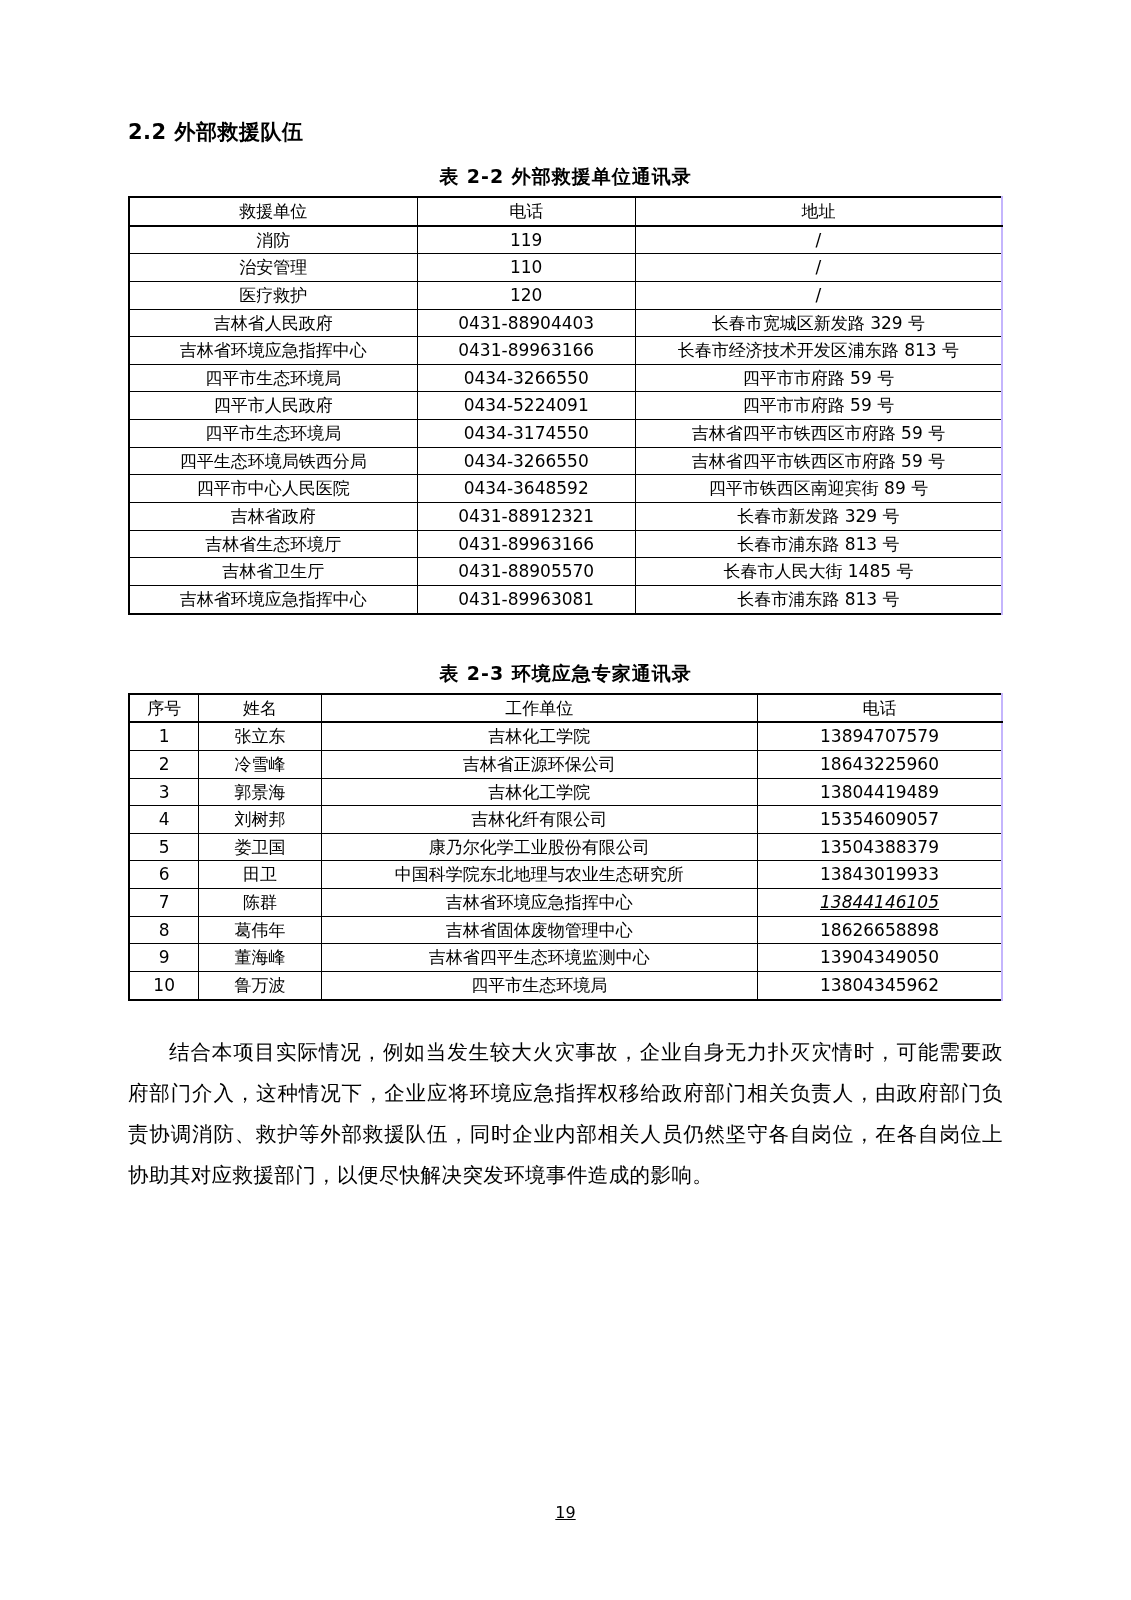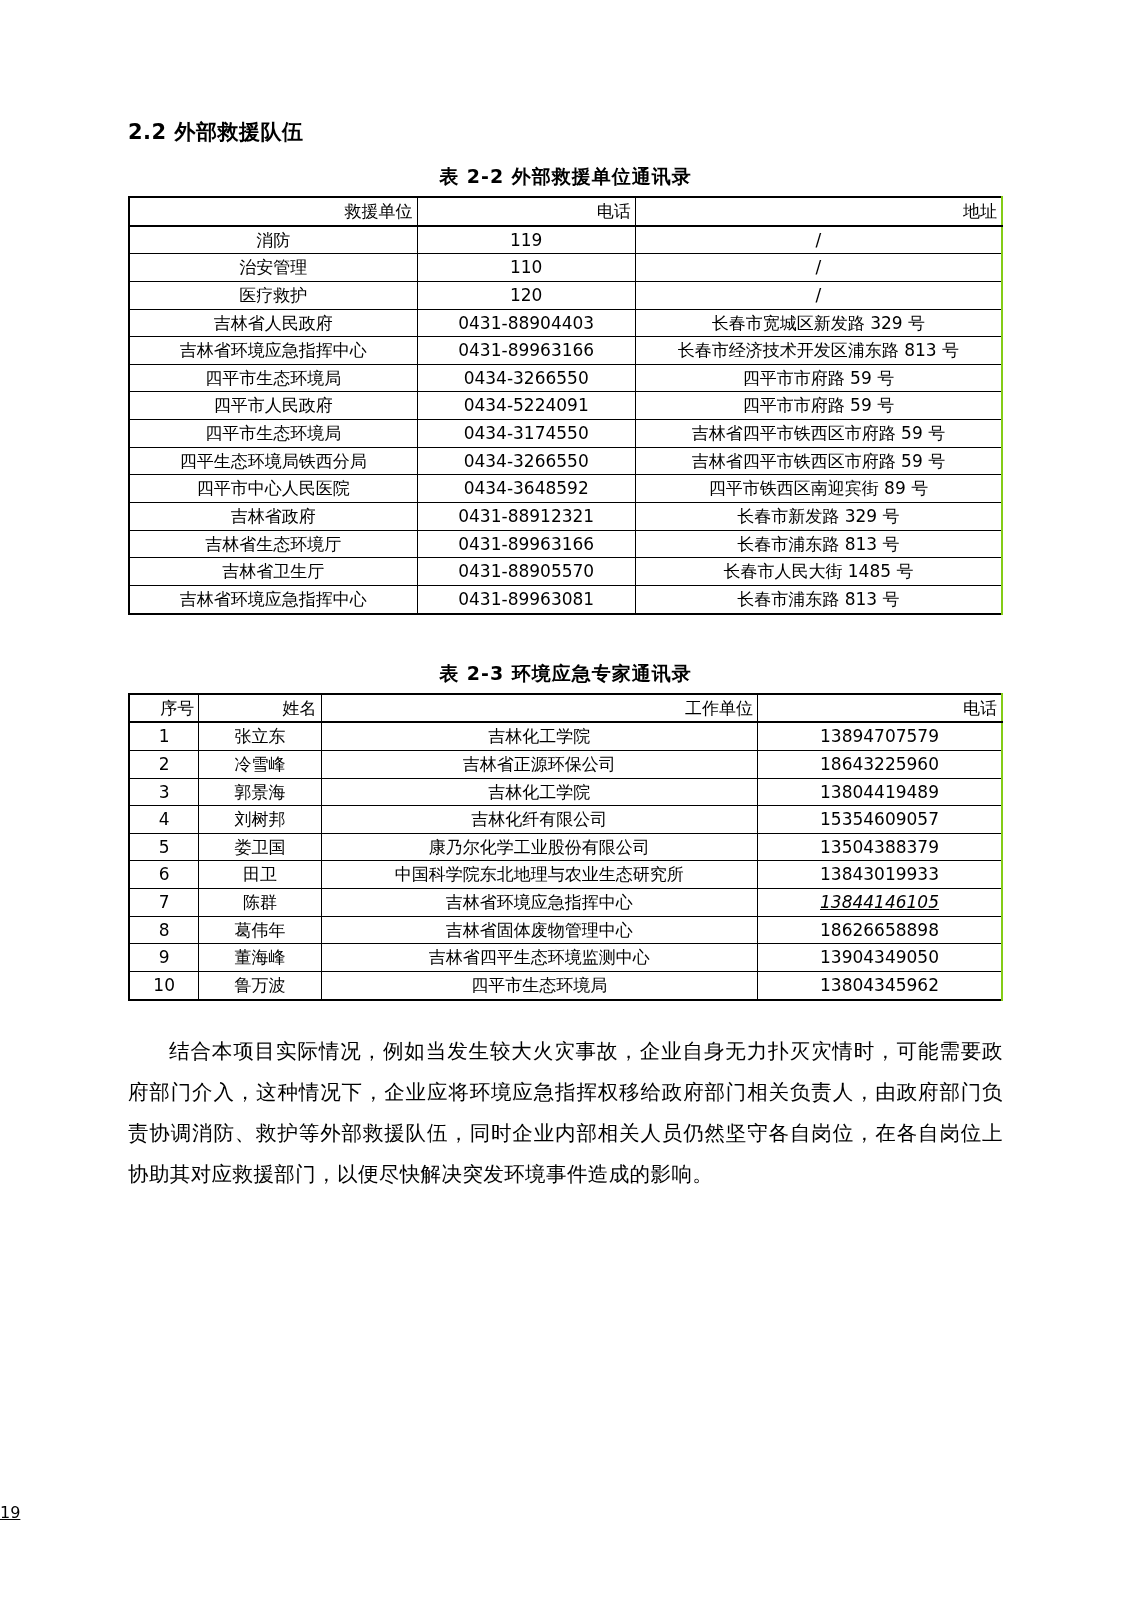--- a/index.html
+++ b/index.html
@@ -61,27 +61,26 @@
     border-bottom: 2px solid #000;
   }
   table.doc-table tr:first-child td {
     border-top: none;
   }
   table.doc-table tr:last-child td {
     border-bottom: none;
   }
   table.doc-table tr.head-row td {
     border-bottom: 2px solid #000;
-    text-align: right;
   }
   table.doc-table td:first-child {
     border-left: 2px solid #000;
   }
   table.doc-table td:last-child {
-    border-right: 2px solid #84cc16;
+    border-right: 2px solid #c4b5fd;
   }
   .t2-2 { margin-bottom: 46px; }
   .t2-2 col.c1 { width: 33%; }
   .t2-2 col.c2 { width: 25%; }
   .t2-2 col.c3 { width: 42%; }
 
   .t2-3 col.c1 { width: 8%; }
   .t2-3 col.c2 { width: 14%; }
   .t2-3 col.c3 { width: 50%; }
   .t2-3 col.c4 { width: 28%; }
@@ -89,29 +88,29 @@
   .underline-cell { text-decoration: underline; font-style: italic; }
 
   .caption-2-3 { margin-top: 12px; }
 
   .body-para {
     margin: 30px 0 0 0;
     font-size: 20.5px;
     line-height: 2.0;
     text-align: justify;
     text-indent: 2em;
-    font-family: Liberation Serif, serif;
+    font-family: Liberation Sans, sans-serif;
     letter-spacing: 0.4px;
   }
   .page-number {
     position: absolute;
     bottom: 78px;
     left: 0;
     width: 100%;
-    text-align: left;
+    text-align: center;
     font-size: 16px;
     font-family: "DejaVu Sans", "Liberation Sans", sans-serif;
     text-decoration: underline;
   }
 </style>
 </head>
 <body>
 
 <div class="page">
 

